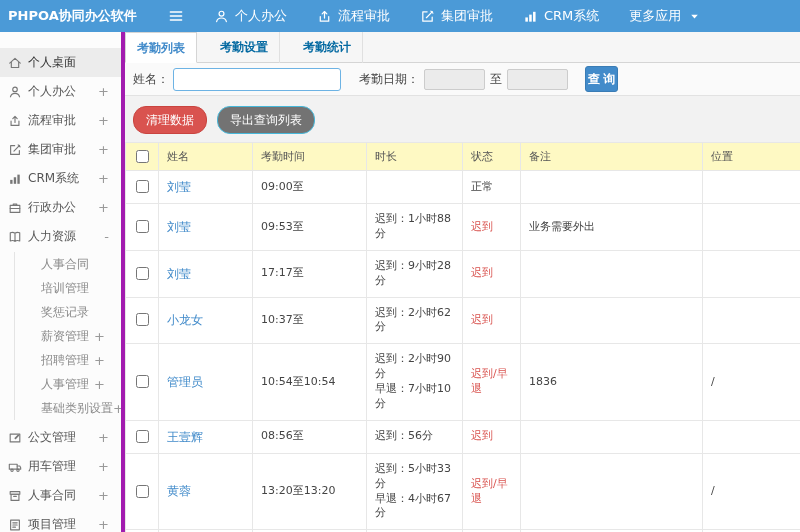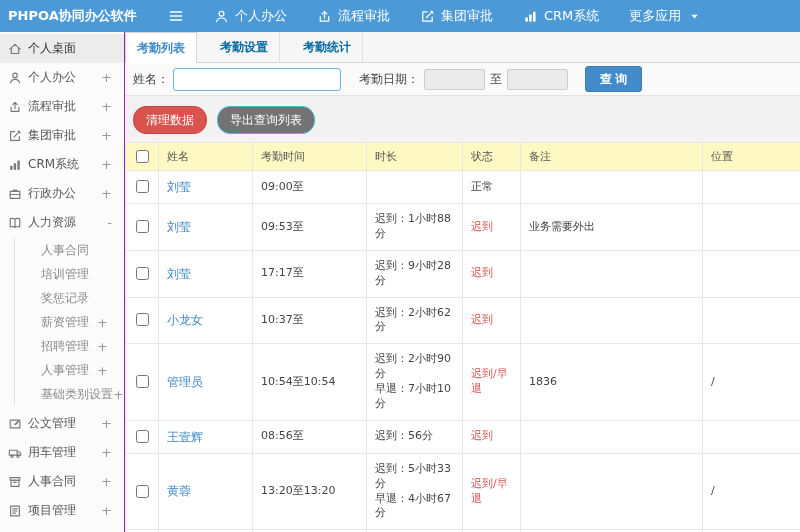--- a/index.html
+++ b/index.html
@@ -15,22 +15,22 @@
   .topnav { display:flex; margin-left:14px; height:32px; }
   .nav-item { display:flex; align-items:center; gap:6px; padding:0 15px; font-size:13px;
     height:32px; cursor:pointer; white-space:nowrap; }
   .icon { display:inline-flex; }
   .icon svg { width:15px; height:15px; display:block; }
 
   
   .layout { display:flex; height:500px; }
 
   
-  .sidebar { width:125px; flex:0 0 125px; background:#fcfcfc; border-right:1px solid #a21caf;
-    overflow:hidden; padding-top:2px; }
+  .sidebar { width:125px; flex:0 0 125px; background:#fcfcfc; border-right:4px solid #a21caf;
+    overflow:hidden; padding-top:16px; }
   .side-item { height:29px; display:flex; align-items:center; padding:0 12px 0 8px;
     color:#555; font-size:12px; cursor:pointer; white-space:nowrap; }
   .side-item .icon { color:#777; margin-right:6px; }
   .side-item .icon svg { width:14px; height:14px; }
   .side-item.active { background:#ececec; color:#333; }
   .expand { margin-left:auto; color:#999; font-size:13px; }
   .side-sub { margin:1px 0 3px 14px; border-left:1px solid #e4e4e4; }
   .sub-item { height:24px; display:flex; align-items:center; padding:0 16px 0 26px;
     color:#8a8a8a; font-size:12px; cursor:pointer; white-space:nowrap; }
 
@@ -44,21 +44,21 @@
     margin-bottom:-1px; border-top-width:1px; }
 
   .filter { background:#fafafa; border-bottom:1px solid #e2e2e2; height:33px; display:flex;
     align-items:center; padding:0 8px; font-size:12px; color:#444; }
   .name-input { width:168px; height:23px; border:1px solid #6db3e4; border-radius:3px;
     margin-left:4px; padding:0 6px; font-size:12px; outline:none; background:#fff; }
   .date-label { margin-left:18px; }
   .date-input { width:61px; height:21px; border:1px solid #ccc; background:#ebebeb;
     border-radius:2px; margin:0 5px; }
   .search-btn { margin-left:12px; background:#428bca; color:#fff; border:1px solid #3a7cb5;
-    border-radius:3px; height:26px; padding:0 14px; font-size:12px; font-weight:bold; cursor:pointer; }
+    border-radius:3px; height:26px; padding:0 2px; font-size:12px; font-weight:bold; cursor:pointer; }
 
   .actions { padding:10px 8px 8px 8px; display:flex; gap:10px; }
   .btn { color:#fff; border:none; border-radius:13px; height:28px; padding:0 12px;
     font-size:12px; cursor:pointer; white-space:nowrap; }
   .btn-danger { background:#d9534f; border:1px solid #c9443f; }
   .btn-info { background:#737373; border:1px solid #46b8da; }
 
   .table-wrap { flex:1; overflow:hidden; background:#fff; }
   table { width:675px; border-collapse:collapse; table-layout:fixed; background:#fff; font-size:11px; }
   th, td { border:1px solid #e7e7e7; text-align:left; vertical-align:middle;

